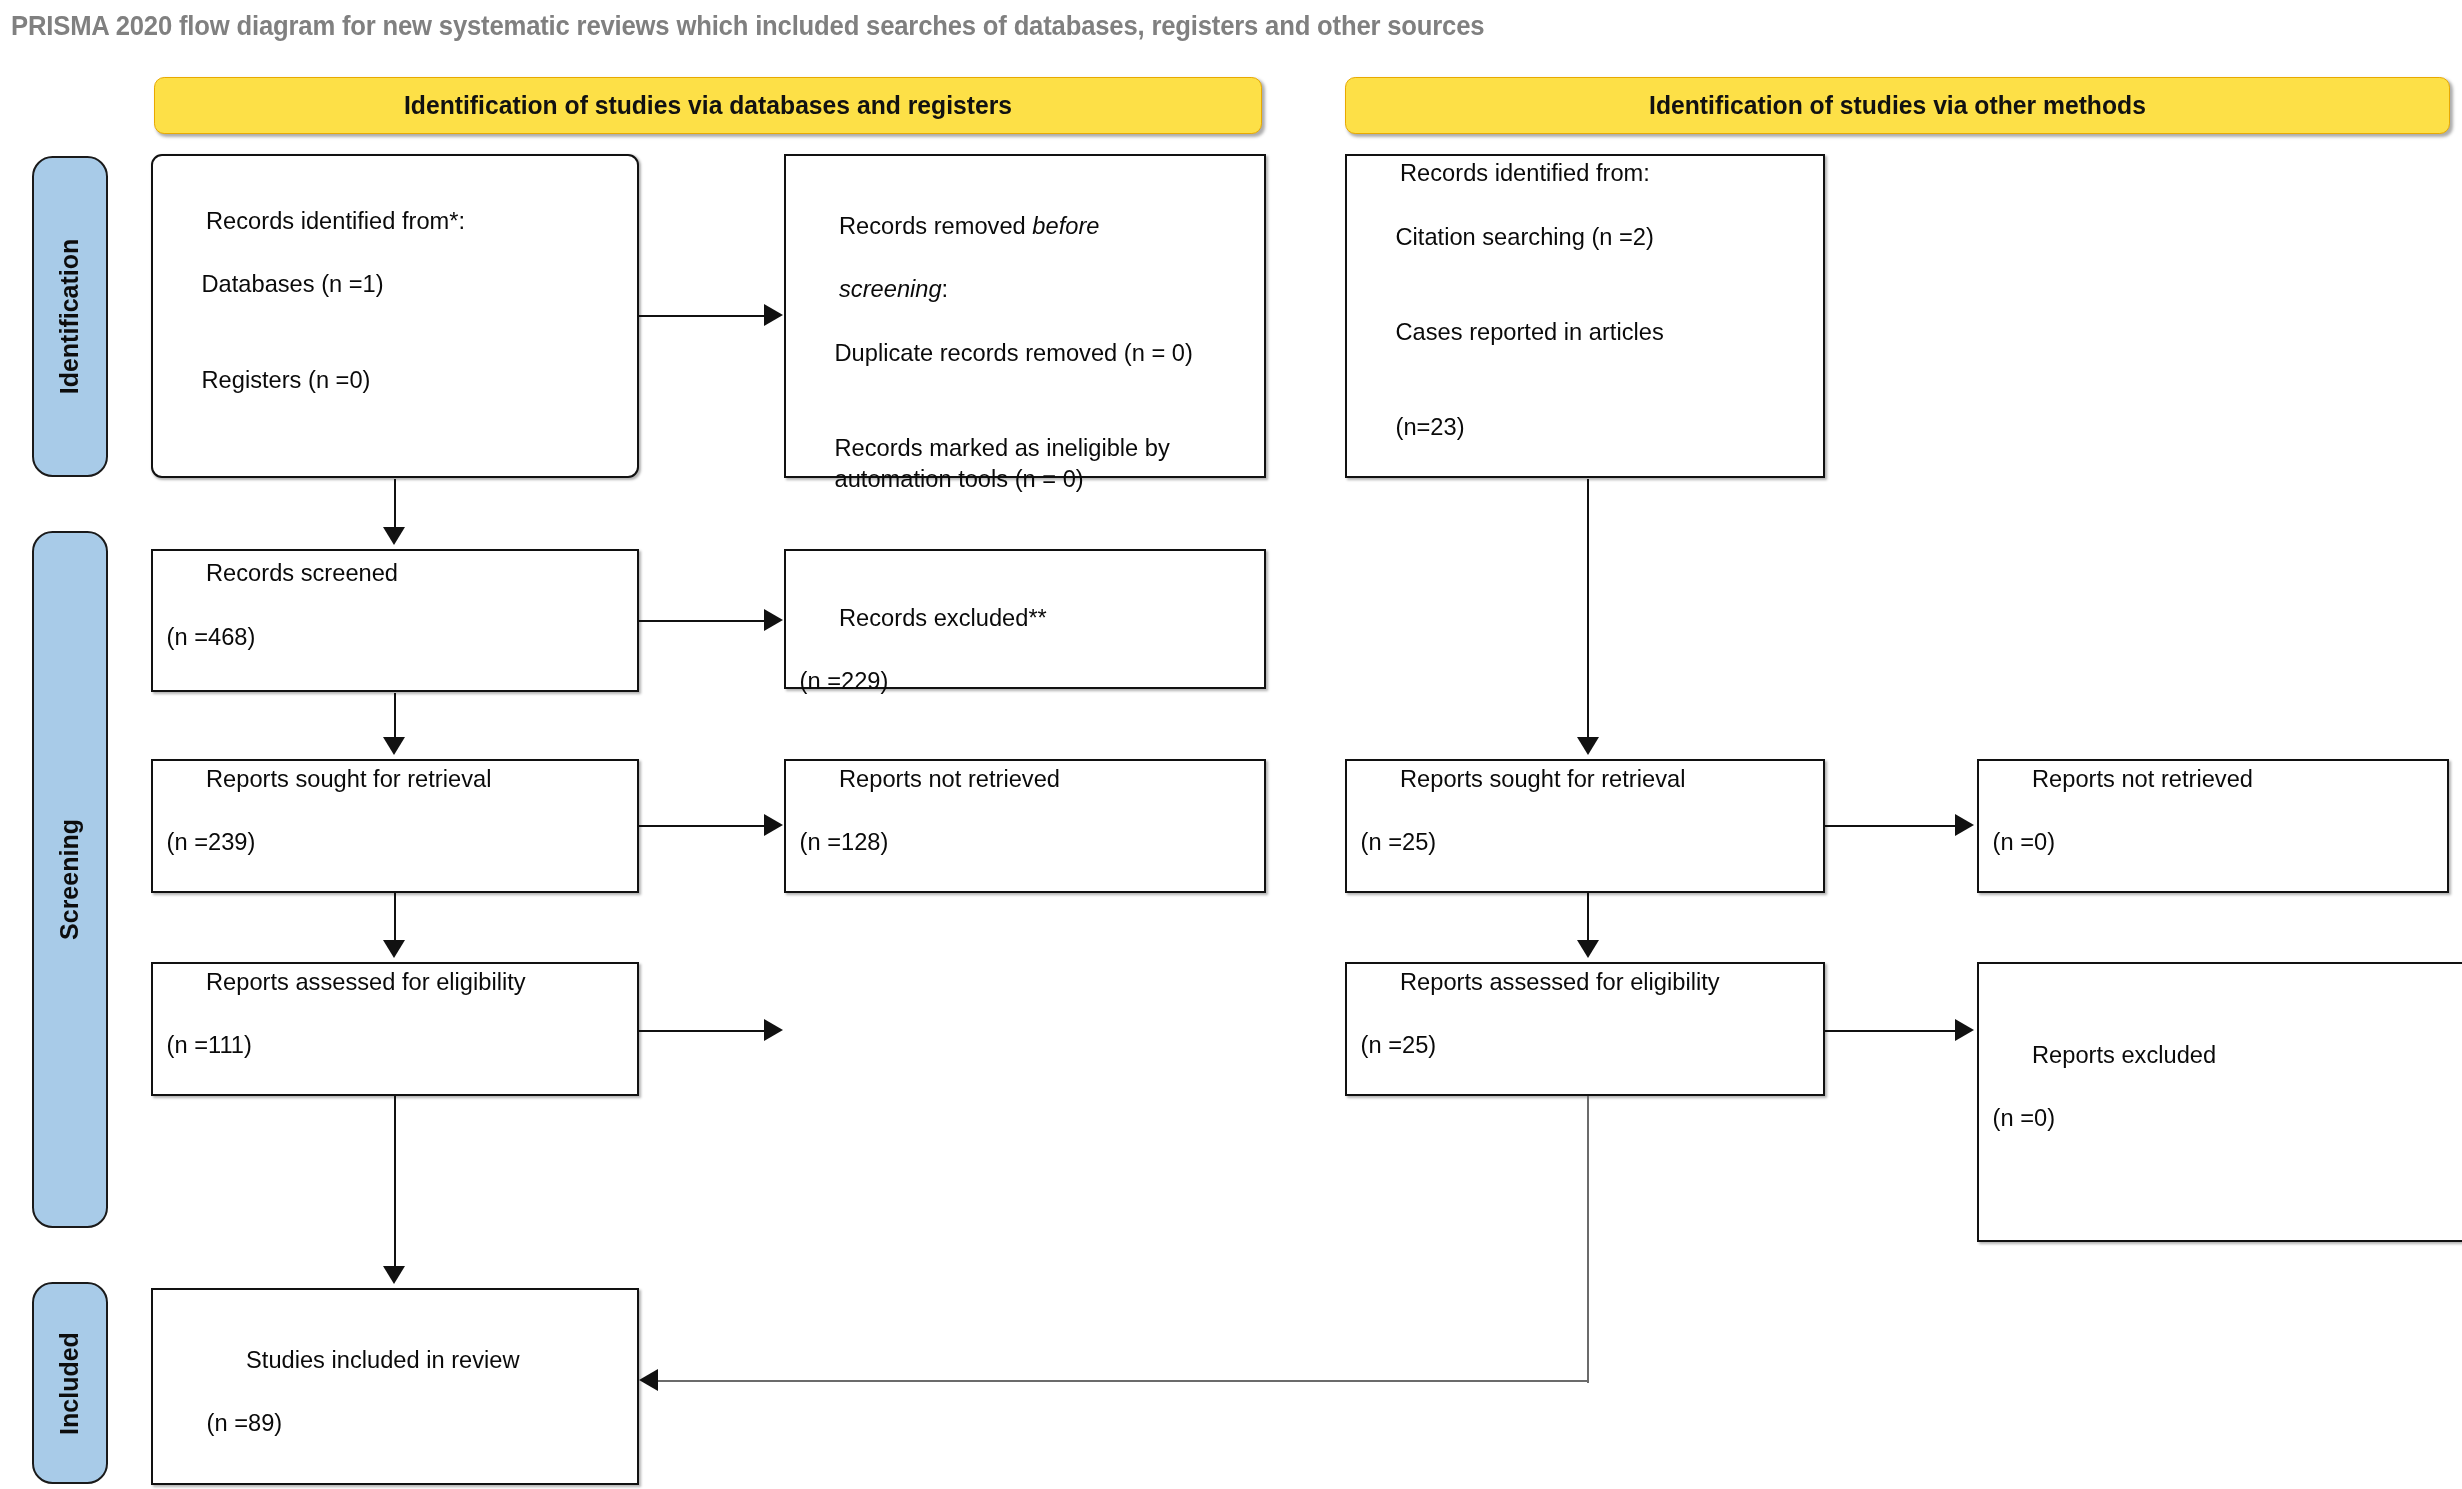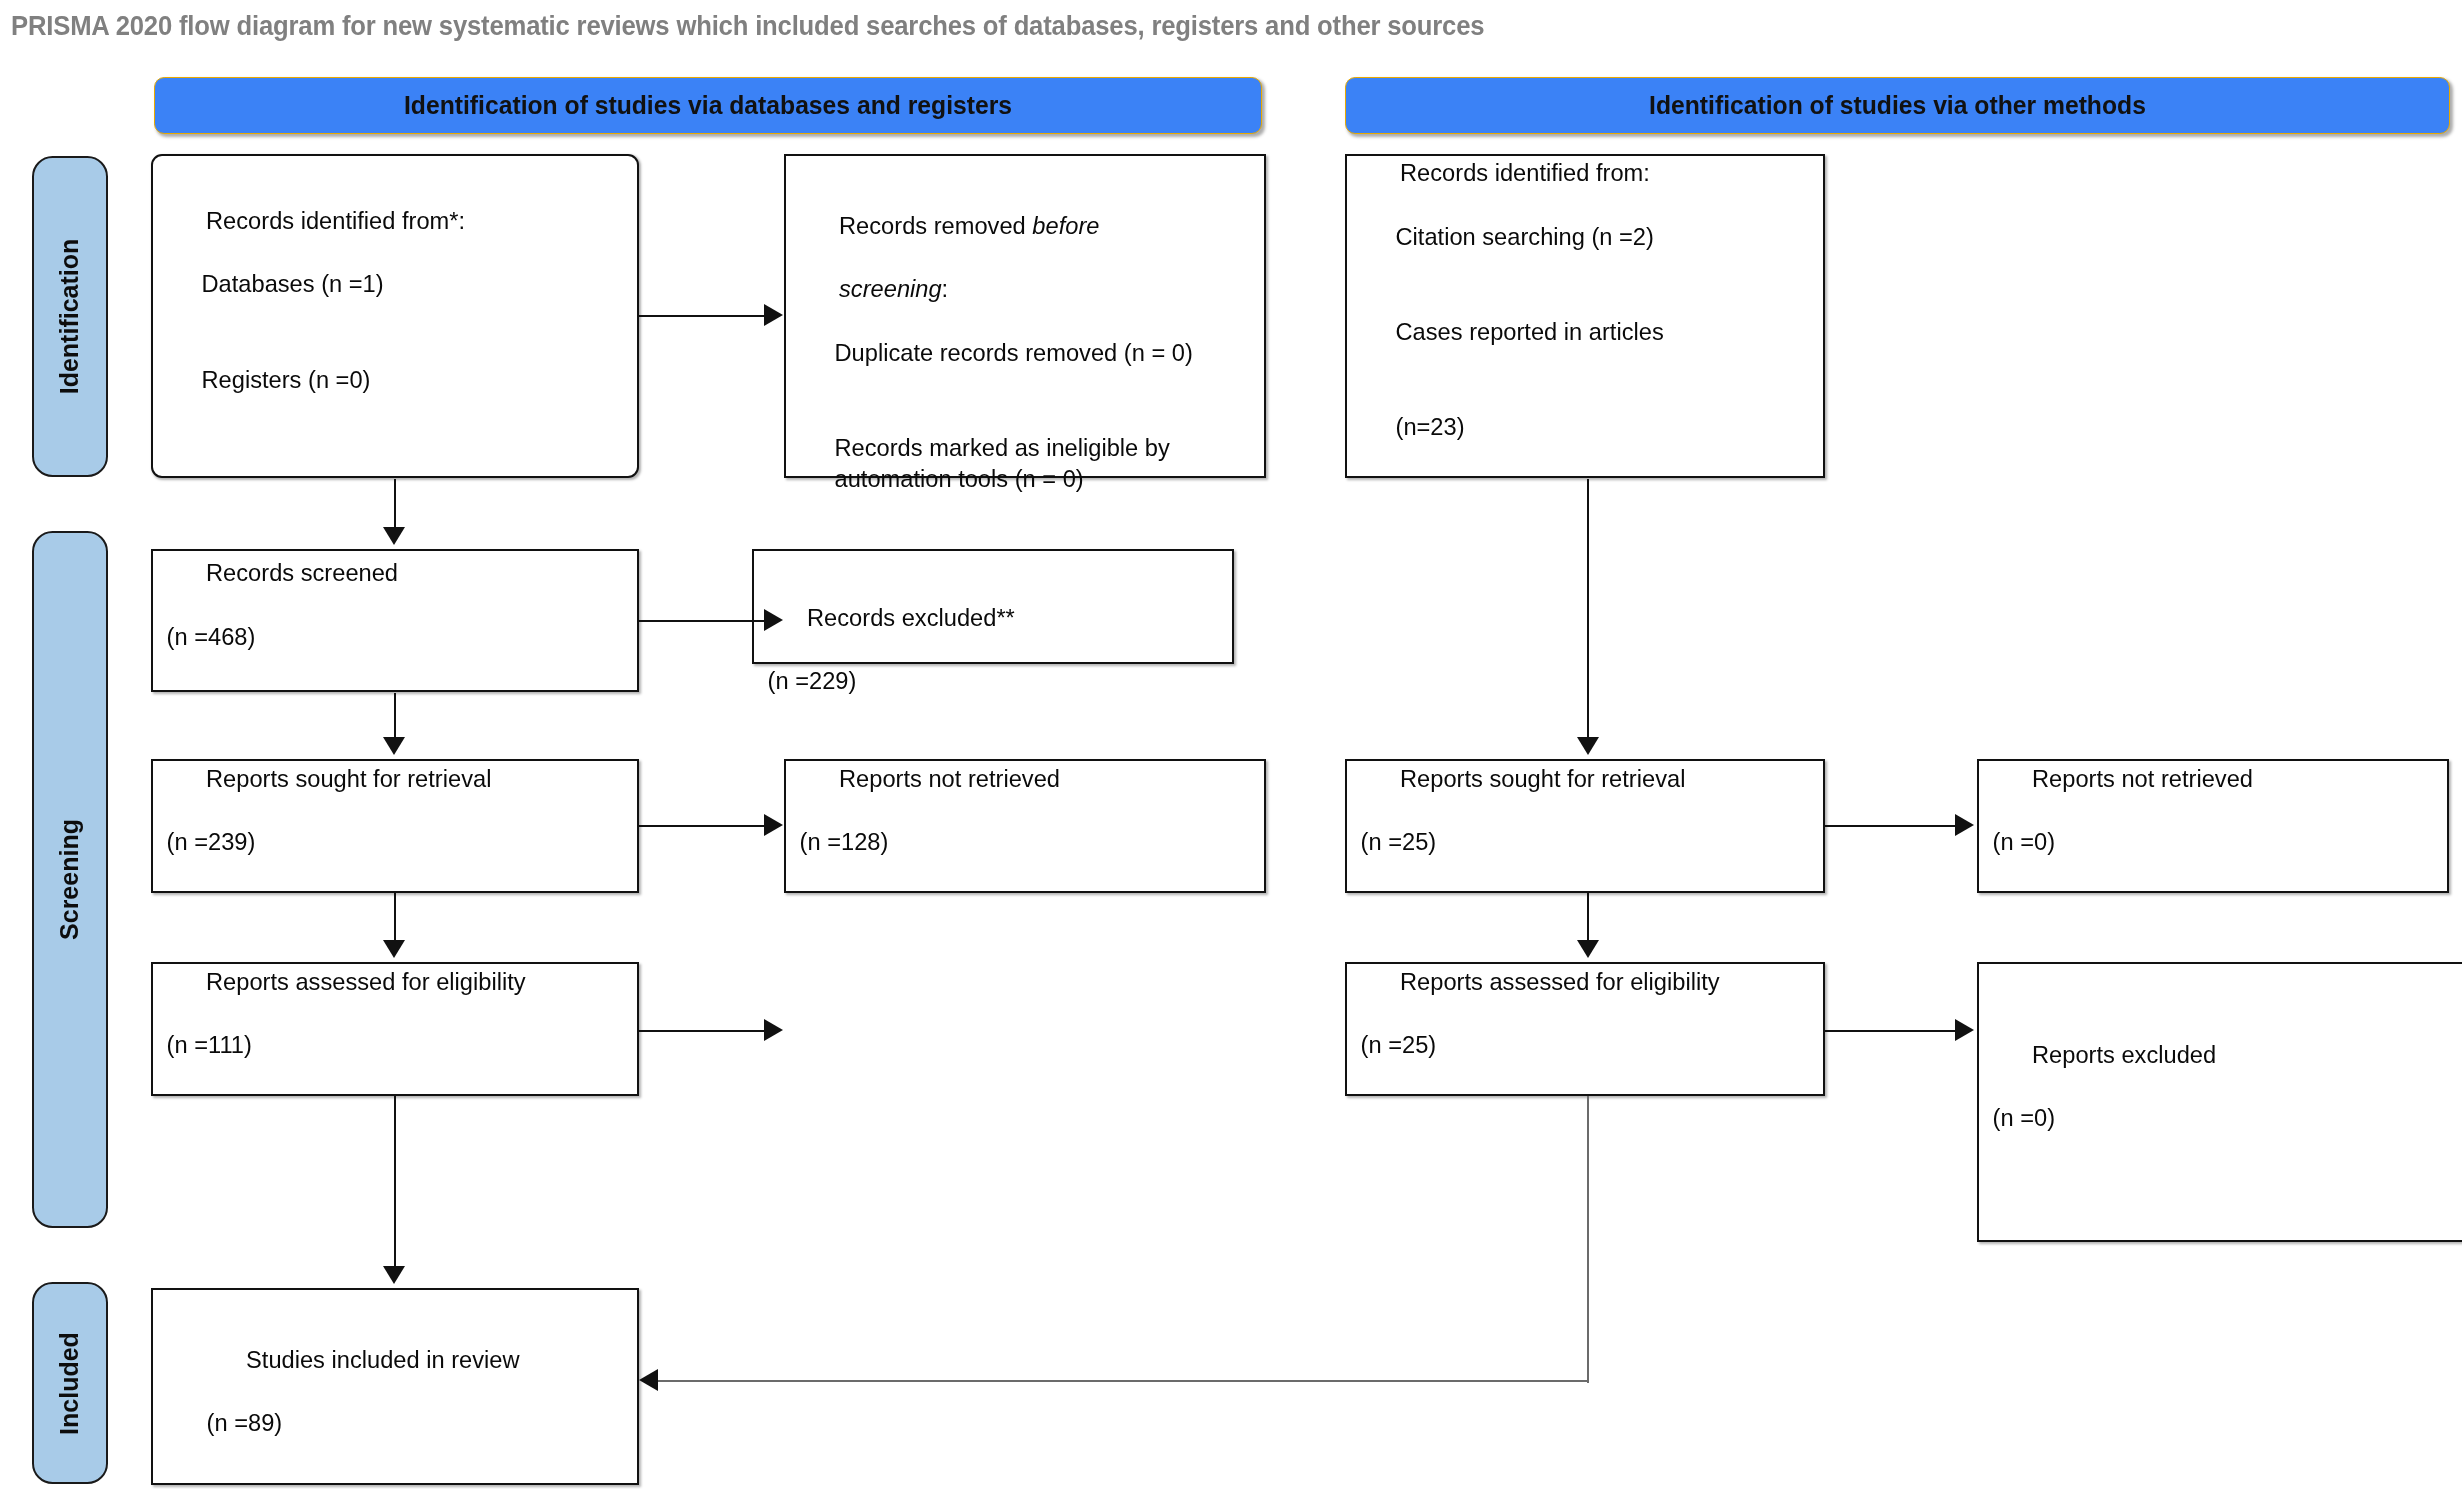--- a/index.html
+++ b/index.html
@@ -49,21 +49,21 @@
     white-space: nowrap;
     font-size: 25px;
     font-weight: bold;
     color: #0d0d0d;
     letter-spacing: 0px;
   }
 
   
   .header-bar {
     position: absolute;
-    background: #3b82f6;
+    background: #fde047;
     border: 1.6px solid #e8a900;
     border-radius: 10.2px;
     display: flex;
     align-items: center;
     justify-content: center;
     box-shadow: 2.4px 2.4px 3.1px rgba(0,0,0,0.33);
   }
   .header-bar .header-label {
     font-size: 26px;
     font-weight: bold;
@@ -175,21 +175,21 @@
     </div>
   </div>
 
   <div class="node-box" style="left:151px; top:549px; width:488px; height:143px;">
     <div class="node-text">
       <span>Records screened</span>
       <span style="display:block">(n =468)</span>
     </div>
   </div>
 
-  <div class="node-box" style="left:752px; top:549px; width:482px; height:115px;align-items:center;">
+  <div class="node-box" style="left:784px; top:549px; width:482px; height:140px;align-items:center;">
     <div class="node-text" style="align-self:flex-start; padding-top:19px;">
       <span>Records excluded**</span>
       <span style="display:block">(n =229)</span>
     </div>
   </div>
 
   <div class="node-box" style="left:151px; top:759px; width:488px; height:134px;">
     <div class="node-text">
       <span>Reports sought for retrieval</span>
       <span style="display:block">(n =239)</span>

